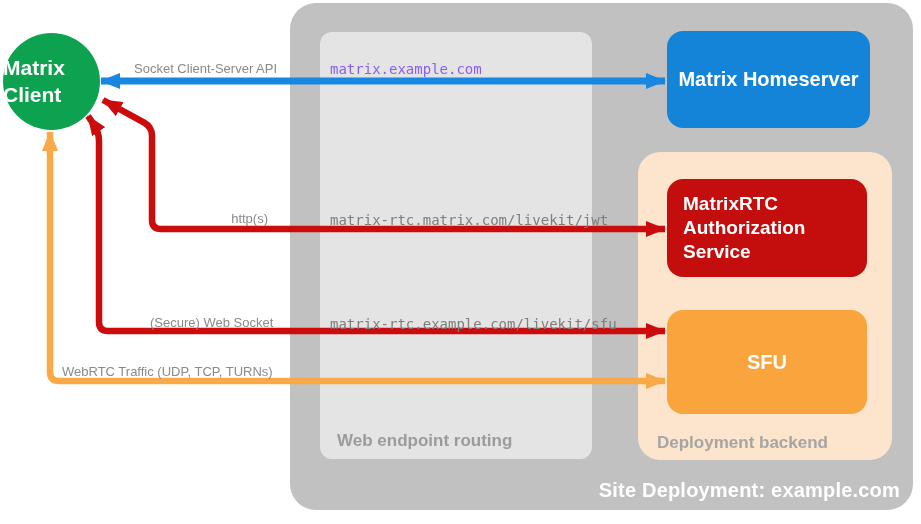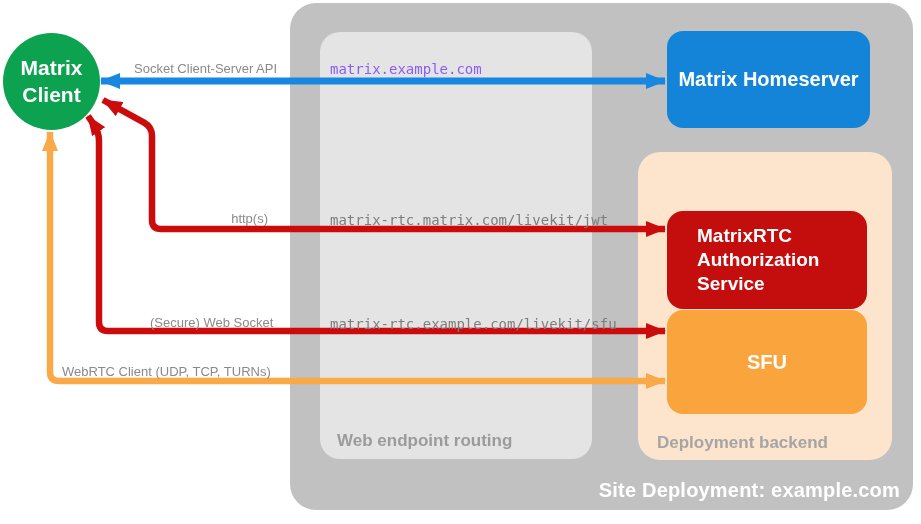--- a/index.html
+++ b/index.html
@@ -8,37 +8,37 @@
     font-family:"Liberation Sans",sans-serif;background:#ffffff;
   }
   .abs{position:absolute;}
   
   .container{left:290px;top:3px;width:623px;height:507px;border-radius:26px;}
   .container-label{
     right:13px;bottom:8px;font-size:20px;font-weight:bold;color:#ffffff;
     letter-spacing:.2px;white-space:nowrap;
   }
   
-  .routing-box{left:320px;top:32px;width:272px;height:427px;border-radius:20px;}
+  .routing-box{left:320px;top:32px;width:272px;height:427px;border-radius:12px;}
   .routing-label{left:17px;bottom:8px;font-size:17px;font-weight:bold;white-space:nowrap;}
   
   .backend-panel{left:638px;top:152px;width:254px;height:308px;border-radius:22px;}
   .backend-label{left:19px;bottom:7px;font-size:17px;font-weight:bold;white-space:nowrap;}
   
   .node{
     display:flex;align-items:center;justify-content:center;text-align:left;
     color:#ffffff;font-weight:bold;border-radius:16px;line-height:1.25;
   }
   .node-homeserver{left:667px;top:31px;width:203px;height:97px;font-size:20px;white-space:nowrap;}
-  .node-auth{left:667px;top:179px;width:200px;height:98px;font-size:19px;padding:0 30px;box-sizing:border-box;margin-top:32px;}
+  .node-auth{left:667px;top:179px;width:200px;height:98px;font-size:19px;padding:0 16px;box-sizing:border-box;}
   .node-sfu{left:667px;top:310px;width:200px;height:104px;font-size:20px;}
   
   .client{
     left:3px;top:33px;width:97px;height:97px;border-radius:50%;
-    display:flex;flex-direction:column;align-items:center;justify-content:center;
+    display:flex;flex-direction:column;align-items:flex-start;justify-content:center;
     color:#ffffff;font-weight:bold;font-size:21px;line-height:1.25;
   }
   
   .endpoint{
     font-family:"DejaVu Sans Mono","Liberation Mono",monospace;
     font-size:14px;white-space:nowrap;z-index:20;
   }
   .ep0{left:330px;top:61px;}
   .ep1{left:330px;top:212px;}
   .ep2{left:330px;top:316px;}
@@ -83,21 +83,21 @@
     <span>Client</span>
   </div>
 
   <div class="abs endpoint ep0" style="color: #8b5cf6;">matrix.example.com</div>
   <div class="abs endpoint ep1" style="color: rgb(125, 125, 125);">matrix-rtc.matrix.com/livekit/jwt</div>
   <div class="abs endpoint ep2" style="color: rgb(125, 125, 125);">matrix-rtc.example.com/livekit/sfu</div>
 
   <div class="abs arrow-label al0" style="color: rgb(138, 138, 138);">Socket Client-Server API</div>
   <div class="abs arrow-label al1" style="color: rgb(138, 138, 138);">http(s)</div>
   <div class="abs arrow-label al2" style="color: rgb(138, 138, 138);">(Secure) Web Socket</div>
-  <div class="abs arrow-label al3" style="color: rgb(138, 138, 138);">WebRTC Client (UDP, TCP, TURNs)</div>
+  <div class="abs arrow-label al3" style="color: rgb(138, 138, 138);">WebRTC Traffic (UDP, TCP, TURNs)</div>
 
   <svg class="abs arrows" viewBox="0 0 921 524" xmlns="http://www.w3.org/2000/svg">
     <defs>
         <marker id="head-e-0" viewBox="0 0 20 16" refX="19" refY="8" markerWidth="20" markerHeight="16" markerUnits="userSpaceOnUse" orient="auto">
           <path d="M0,0 L20,8 L0,16 Z" fill="#1787e2"></path>
         </marker>
         <marker id="head-s-0" viewBox="0 0 20 16" refX="19" refY="8" markerWidth="20" markerHeight="16" markerUnits="userSpaceOnUse" orient="auto-start-reverse">
           <path d="M0,0 L20,8 L0,16 Z" fill="#1787e2"></path>
         </marker>
         <marker id="head-e-1" viewBox="0 0 20 16" refX="19" refY="8" markerWidth="20" markerHeight="16" markerUnits="userSpaceOnUse" orient="auto">

